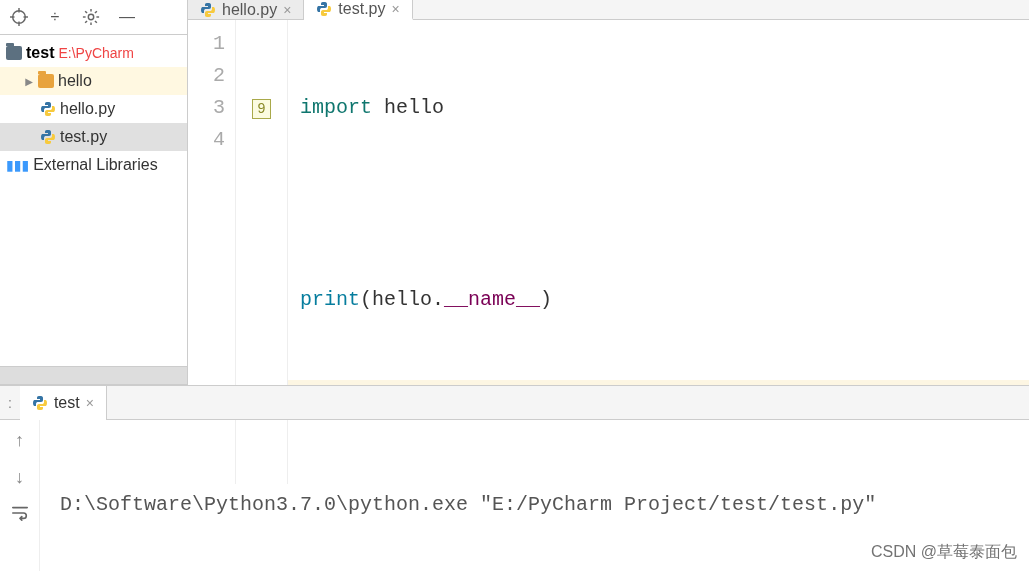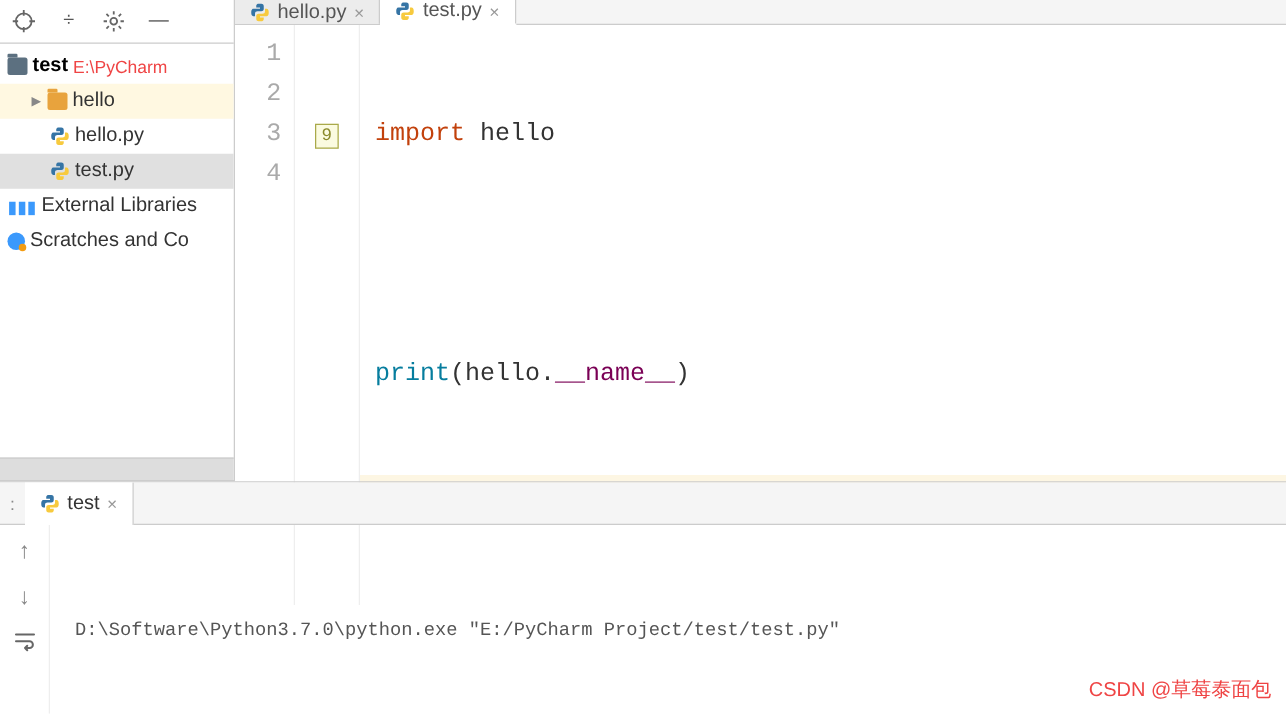--- a/index.html
+++ b/index.html
@@ -33,32 +33,32 @@
     .tab { display: flex; align-items: center; gap:6px; padding: 0 12px; border-right: 1px solid #ccc; background: #ececec; cursor:pointer; font-size:16px; color:#555;}
     .tab.active { background: #fff; border-bottom:2px solid #fff; margin-bottom:-1px;}
     .tab-close { color:#999; font-size:14px; cursor:pointer;}
     .code-area { flex:1; display:flex; font-family: "Courier New", monospace; font-size:20px; background:#fff;}
     .gutter { width:48px; border-right:1px solid #eee; text-align:right; padding-right:10px; color:#aaa; padding-top:8px; line-height:32px; user-select:none;}
     .gutter-extra { width:52px; border-right:1px solid #eee; padding-top:8px; line-height:32px; text-align:center;}
     .gutter-badge { display:inline-block; border:1px solid #a9a94a; background:#fbfbe0; color:#8a8a2a; font-size:14px; padding:0 4px; line-height:18px; height:20px;}
     .code-lines{ flex:1; padding:8px 12px; line-height:32px; white-space:pre;}
     .code-line{height:32px;}
     .code-line.current{background:#fdf6e3; margin-left:-12px; padding-left:12px; margin-right:-12px; padding-right:12px;}
-    .kw{color:#c2410c;} .func{color:#067d9e;} .id{color:#333;} .attr{color:#7a0055;text-align:right;}
+    .kw{color:#0f766e;} .func{color:#067d9e;} .id{color:#333;} .attr{color:#7a0055;text-align:right;}
     
     .run-panel{display:flex;flex-direction:column;border-top:1px solid #ccc;height:186px;}
     .run-tabs{height:34px;display:flex;align-items:center;border-bottom:1px solid #ccc;background:#f5f5f5;}
     .run-tabs .lbl{color:#888;padding:0 8px;font-size:14px;}
     .run-tab{display:flex;align-items:center;gap:6px;padding:0 12px;height:34px;background:#fff;border-right:1px solid #ccc;cursor:pointer;font-size:16px;}
     .run-body{flex:1;display:flex;min-height:0;}
     .run-gutter{width:40px;border-right:1px solid #eee;display:flex;flex-direction:column;align-items:center;padding-top:10px;gap:16px;color:#888;}
     .run-gutter .g-btn{cursor:pointer;font-size:18px;}
-    .console{flex:1;padding:10px 20px;font-family:"Courier New",monospace;font-size:15px;line-height:30px;color:#333;white-space:pre-wrap;}
+    .console{flex:1;padding:10px 20px;font-family:"Courier New",monospace;font-size:20px;line-height:30px;color:#333;white-space:pre-wrap;}
     .console .cmd{color:#555;}
-    .watermark{position:fixed;bottom:8px;right:12px;color:#ef4444;font-size:16px;pointer-events:none;}
+    .watermark{position:fixed;bottom:8px;right:12px;color:#737373;font-size:16px;pointer-events:none;}
   </style>
 </head>
 <body>
 
 <div class="top-area">
   <div class="sidebar">
     <div class="sidebar-toolbar">
       <span class="icon-btn">
         <svg viewBox="0 0 20 20">
             <circle cx="10" cy="10" r="7" fill="none" stroke="#666" stroke-width="1.6"></circle>
@@ -112,24 +112,20 @@
               <path d="M7 1c-2 0-2 1.5-2 2v1h3v1H3c-1 0-2 .5-2 3s1 3 2 3h1V9c0-1.5 1-2 2-2h3c1.5 0 2-1 2-2V3c0-1-.5-2-2-2H7z" fill="#3574a5"></path>
               <path d="M9 15c2 0 2-1.5 2-2v-1H8v-1h5c1 0 2-.5 2-3s-1-3-2-3h-1v2c0 1.5-1 2-2 2H7c-1.5 0-2 1-2 2v2c0 1 .5 2 2 2h2z" fill="#f7ca3e"></path>
             </svg>
         </span>
         <span class="tree-label">test.py</span>
       </div>
       <div class="tree-row">
         <span class="lib-icon">▮▮▮</span>
         <span class="tree-label">External Libraries</span>
       </div>
-      <div class="tree-row">
-        <span class="scratch-icon"></span>
-        <span class="tree-label">Scratches and Co</span>
-      </div>
     </div>
     <div class="sidebar-footer"></div>
   </div>
 
   <div class="editor-area">
     <div class="tabs">
       <div class="tab">
         <span class="py-icon">
           <svg viewBox="0 0 16 16">
               <path d="M7 1c-2 0-2 1.5-2 2v1h3v1H3c-1 0-2 .5-2 3s1 3 2 3h1V9c0-1.5 1-2 2-2h3c1.5 0 2-1 2-2V3c0-1-.5-2-2-2H7z" fill="#3574a5"></path>

